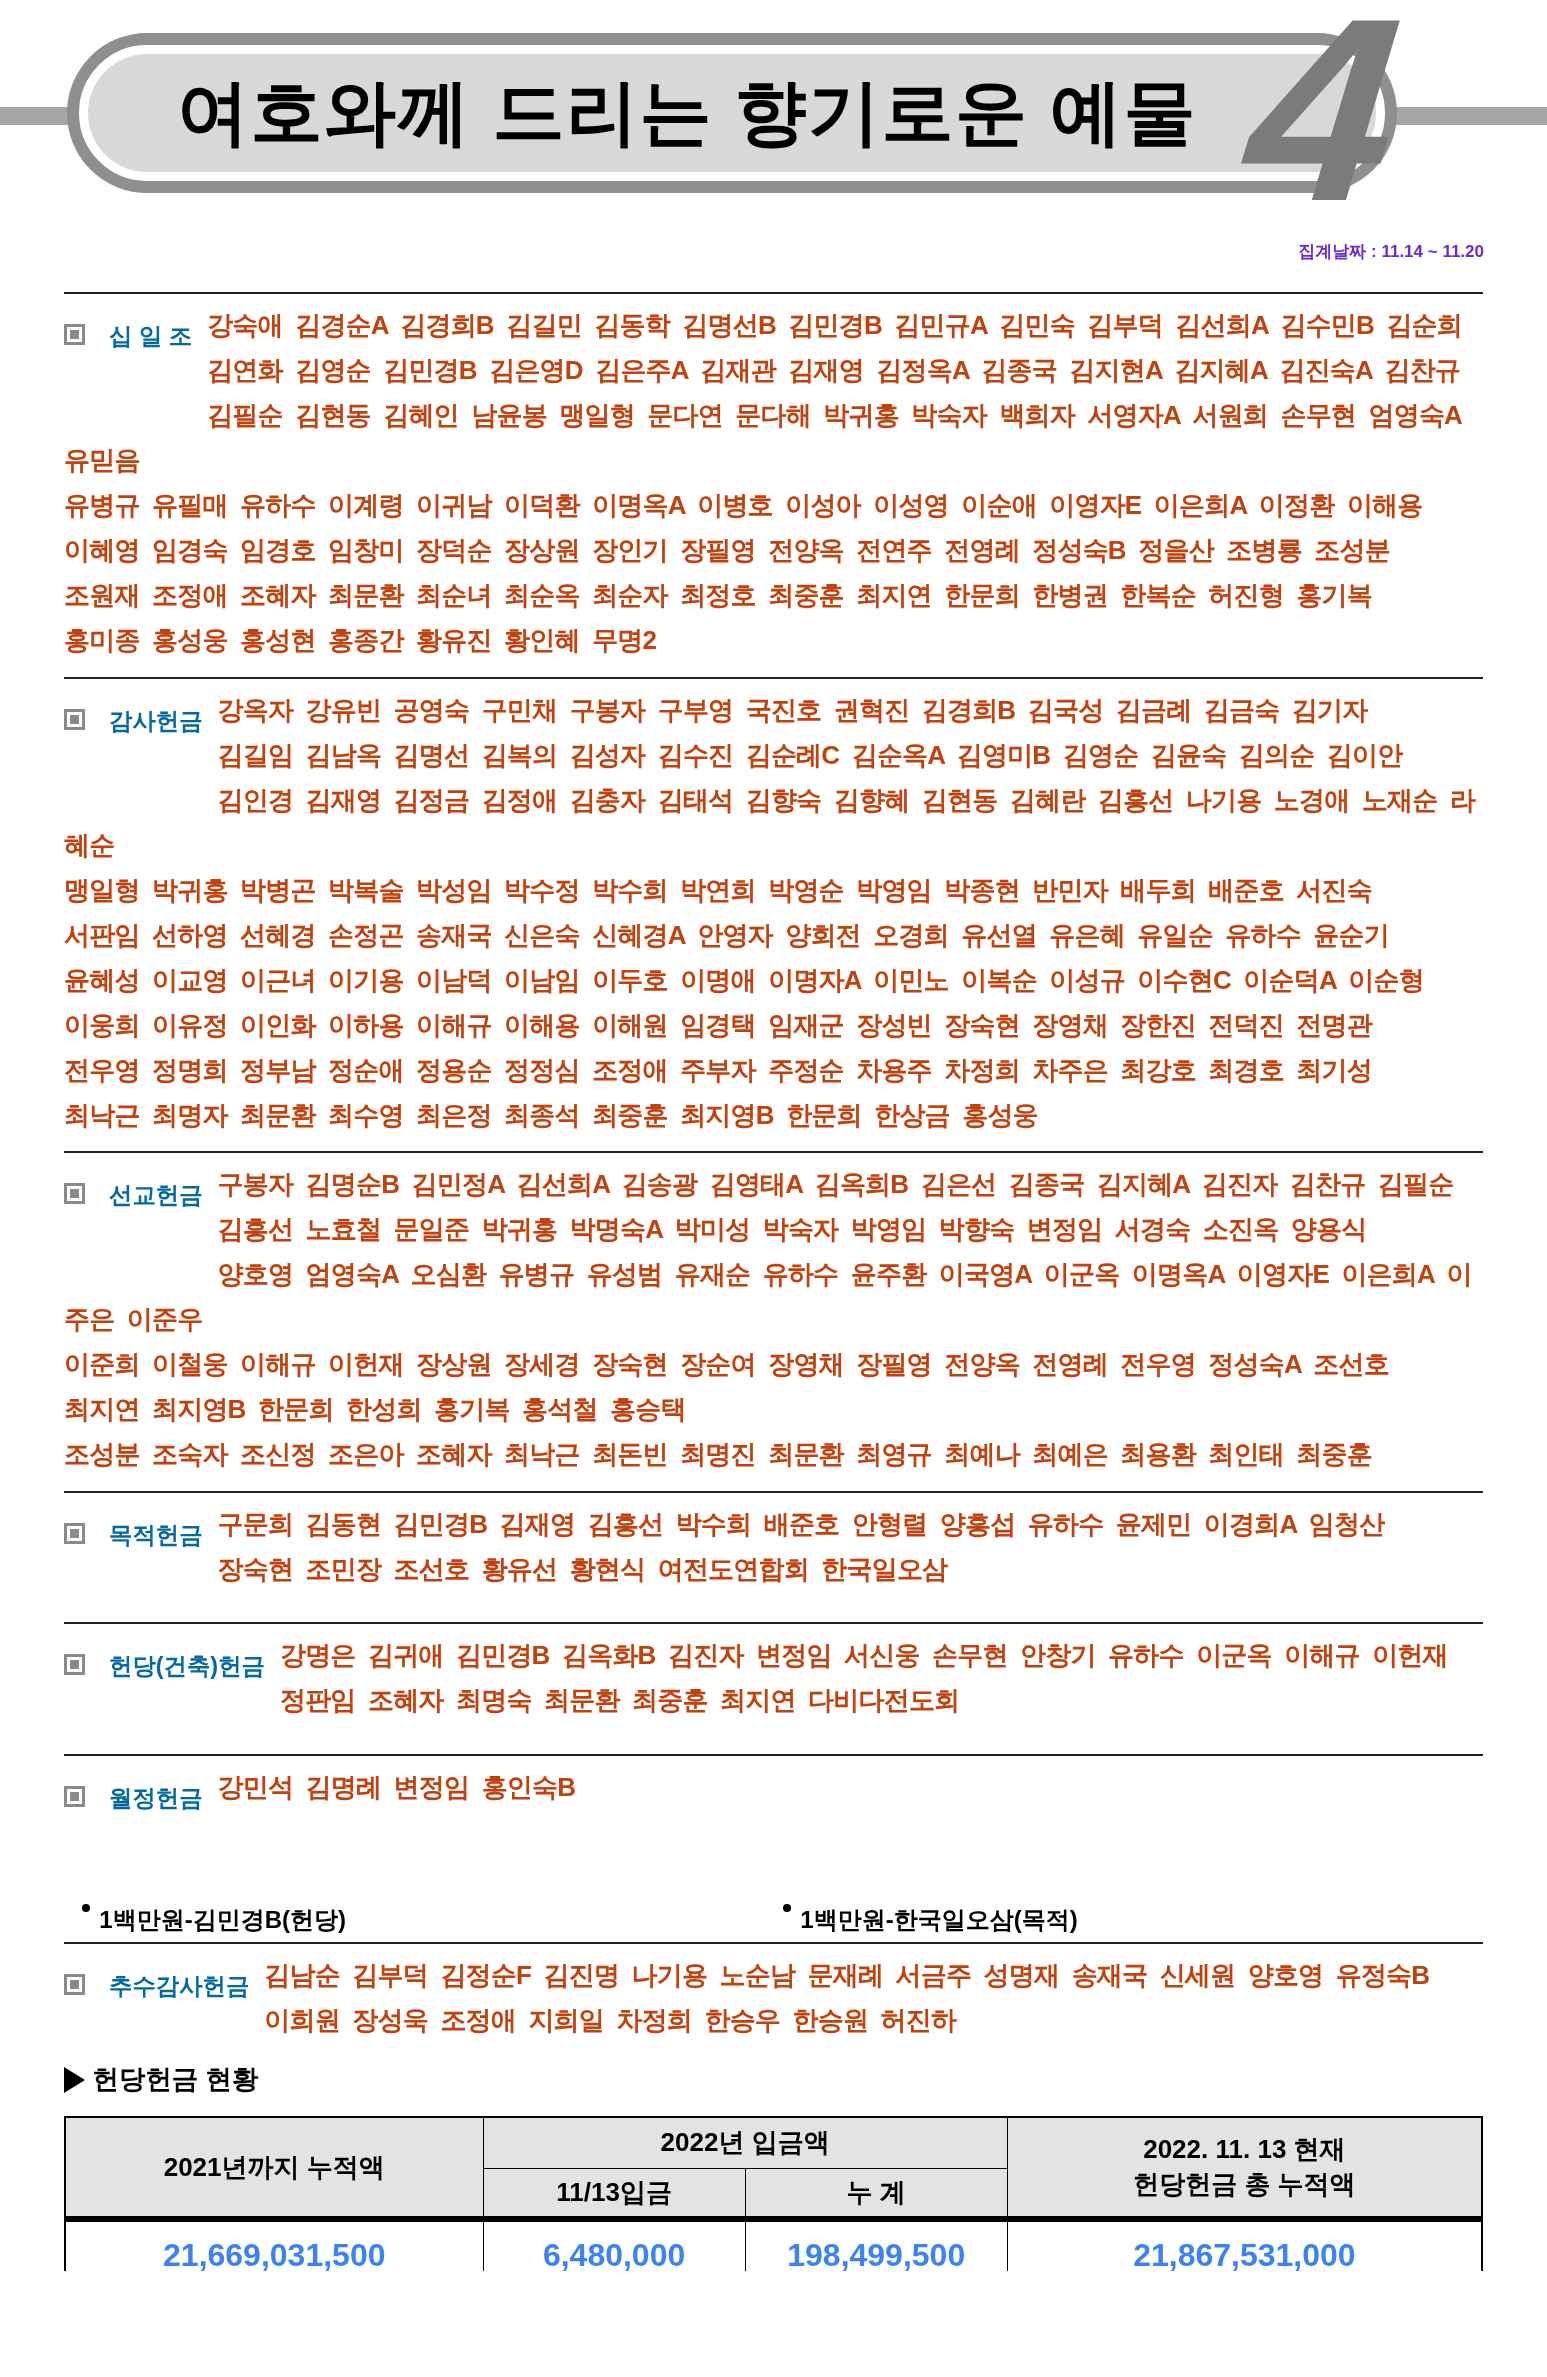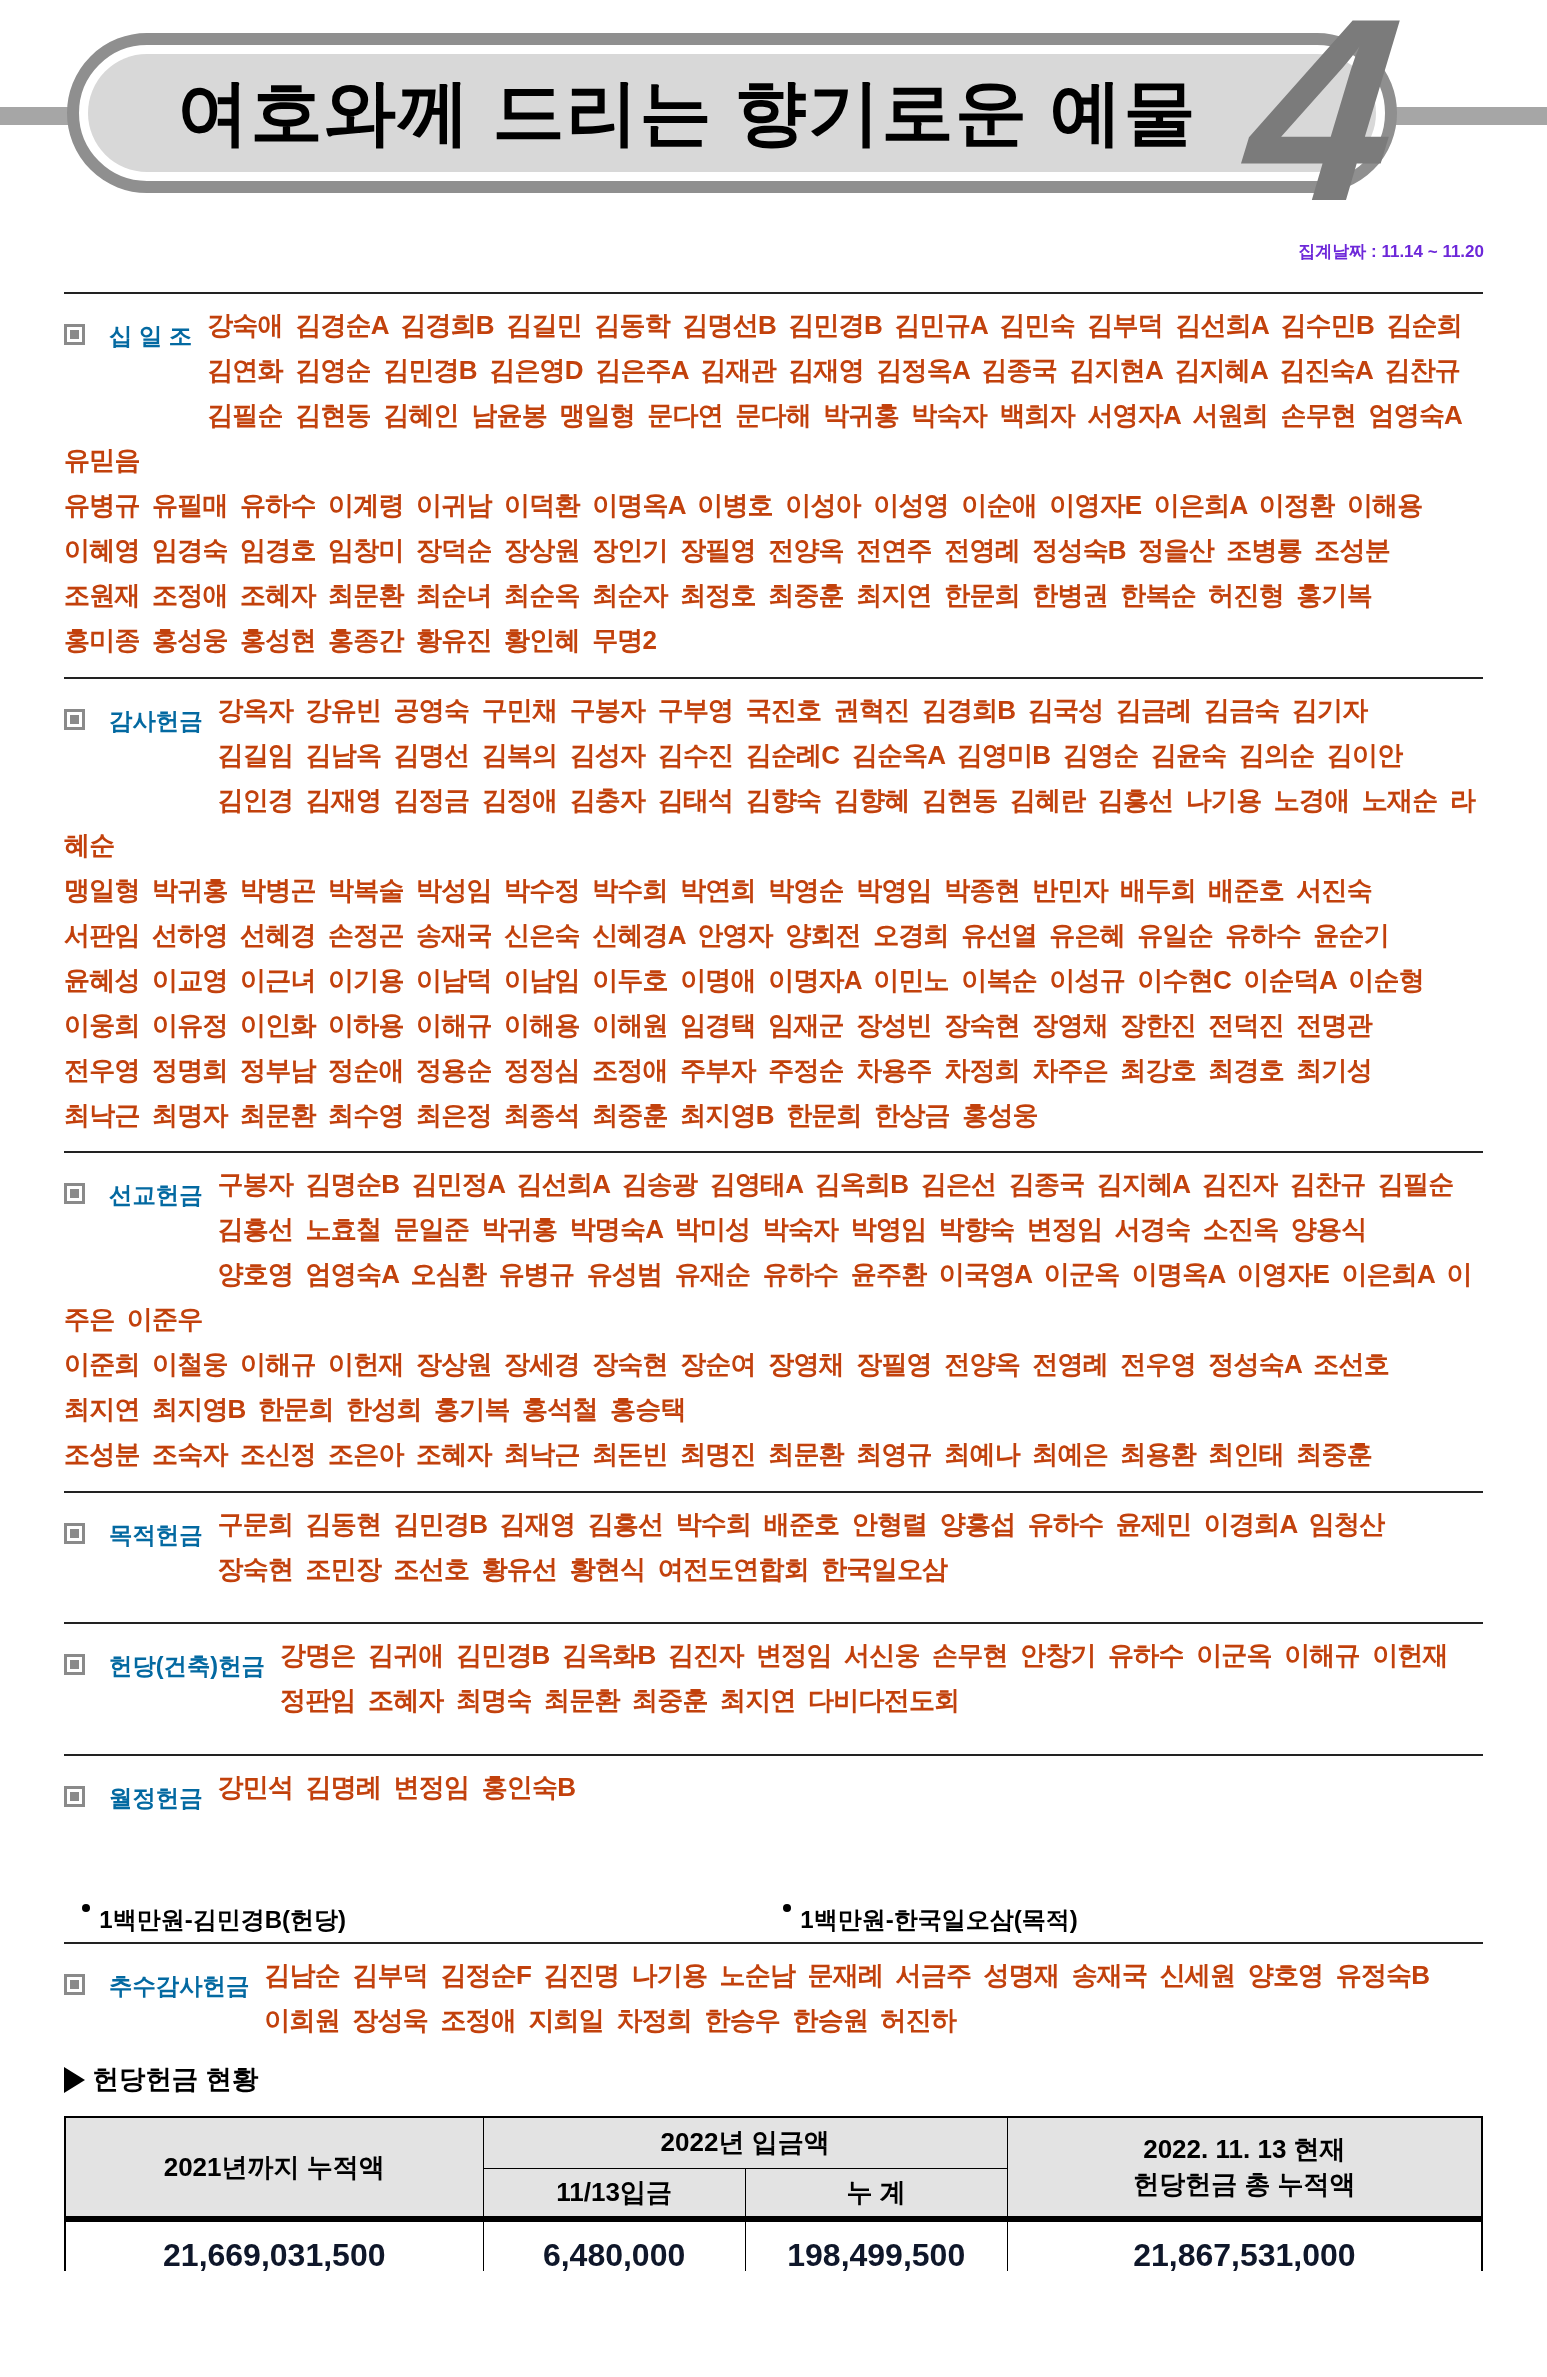--- a/index.html
+++ b/index.html
@@ -77,21 +77,21 @@
   .tri-icon { width:0; height:0; border-left:21px solid #000;
               border-top:13.6px solid transparent; border-bottom:13.6px solid transparent;
               flex:none; }
   table.fund-table { width:100%; border-collapse:collapse; border:2.3px solid #000; }
   .fund-table th {
     background:#e3e3e3; border:1.5px solid #000; font-size:26px; font-weight:700;
     text-align:center; vertical-align:middle; height:51px; color:#000;
   }
   .fund-table td {
     background:#fff; border:1.5px solid #000; font-size:32px; font-weight:600;
-    text-align:center; vertical-align:middle; height:71px; color:#0f172a;
+    text-align:center; vertical-align:middle; height:71px; color:#3b82f6;
   }
   .fund-table tr.values td { border-top:6.8px solid #000; }
   .two-line span { display:block; line-height:35px; }
 </style>
 </head>
 <body>
 
 <div class="page">
 
   <div class="banner">

